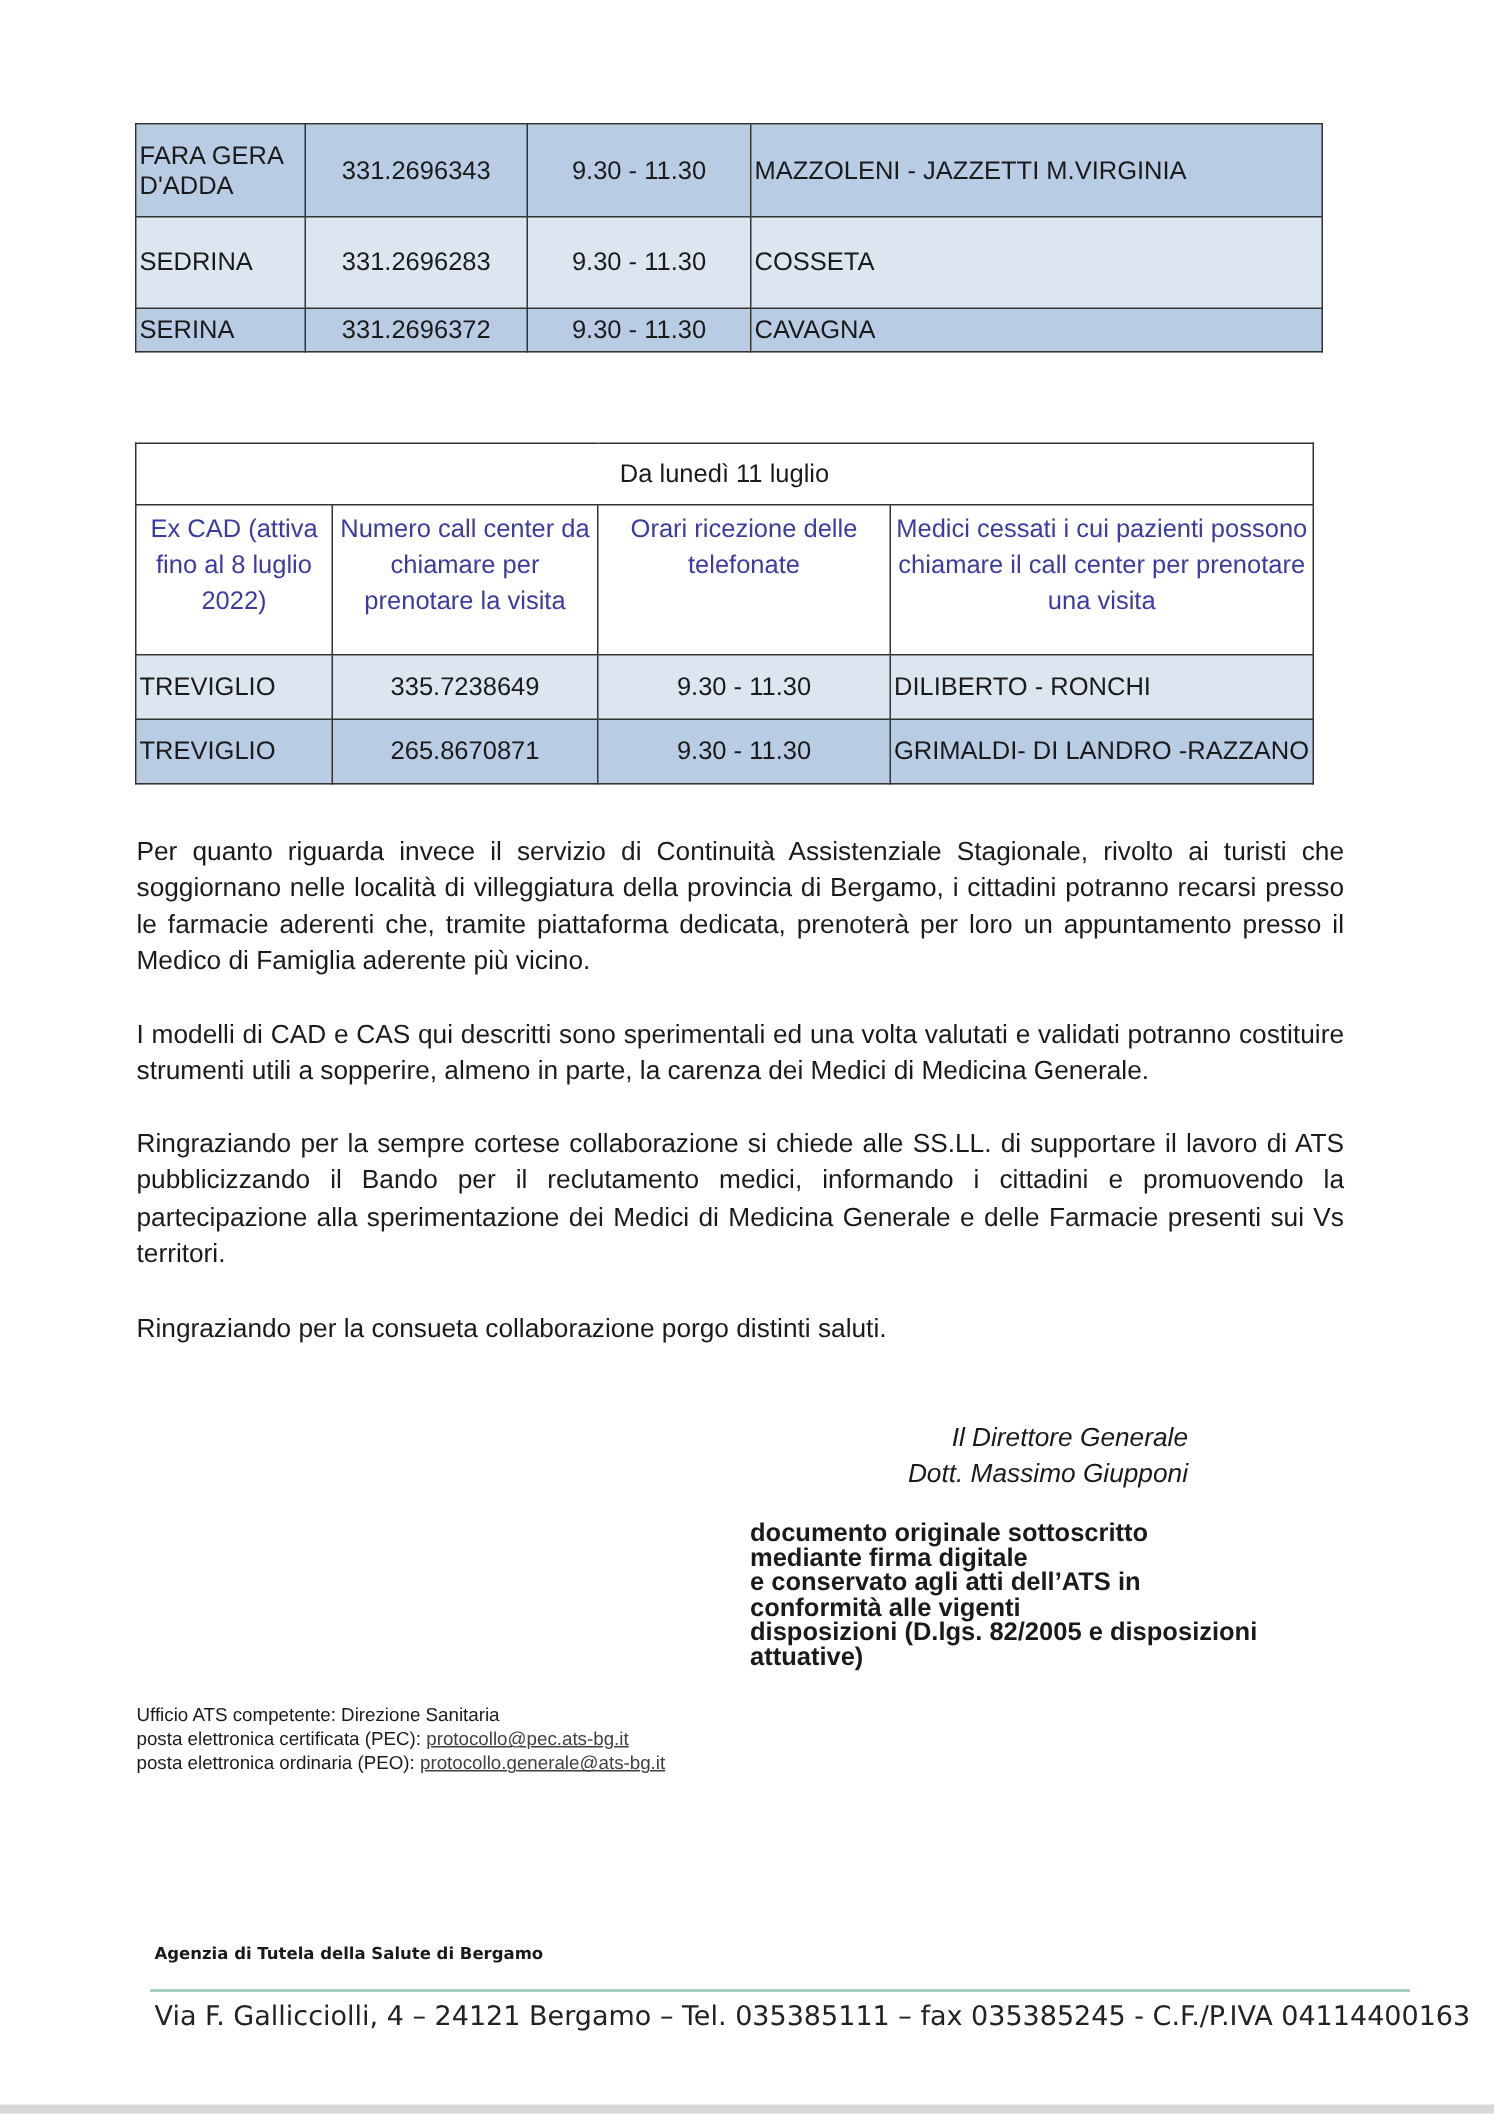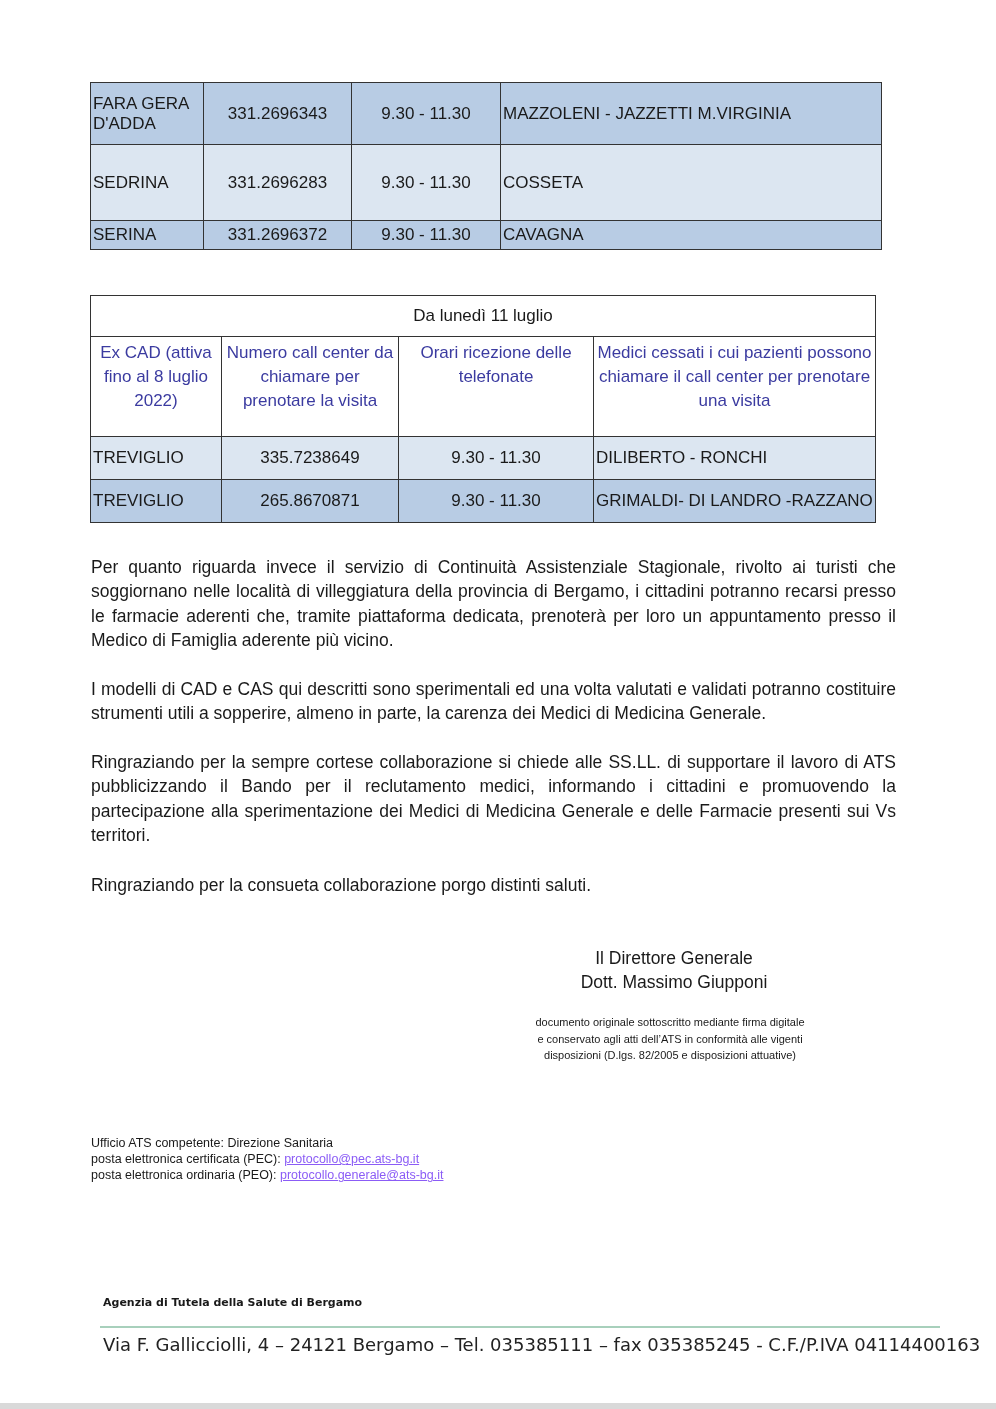--- a/index.html
+++ b/index.html
@@ -22,40 +22,40 @@
   .t2 .title-cell { text-align: center; height: 40px; background: #fff; }
   .t2 .hdr td { color: #3b3ba0; text-align: center; vertical-align: top; background: #fff; padding-top: 4px; line-height: 24px; height: 95px; }
   .t2 .c1 { width: 126px; }
   .t2 .c2 { width: 172px; }
   .t2 .c3 { width: 190px; }
   .t2 .data td { height: 42px; }
   .t2 .data .c1 { text-align: left; }
   .t2 .data .c2, .t2 .data .c3 { text-align: center; }
   .t2 .data .c4 { text-align: left; white-space: nowrap; }
   .para { position: absolute; left: 91px; width: 805px; font-size: 17.5px; line-height: 24.3px; text-align: justify; margin: 0; }
-  .sig { position: absolute; left: 524px; width: 300px; text-align: center; font-size: 17.5px; line-height: 24px; }
-  .sig-note { position: absolute; left: 500px; width: 340px; text-align: center; font-size: 11px; line-height: 16.5px; }
+  .sig { position: absolute; left: 492px; width: 300px; text-align: right; font-size: 17.5px; line-height: 24px; font-style: italic; }
+  .sig-note { position: absolute; left: 500px; width: 340px; font-size: 17px; line-height: 16.5px; font-weight: bold; }
   .ufficio { position: absolute; left: 91px; top: 1135px; font-size: 12.5px; line-height: 16.2px; }
-  .ufficio a { color: #8b5cf6; text-decoration: underline; margin-top: 48px; }
+  .ufficio a { color: #404040; text-decoration: underline; margin-top: 48px; }
   .agency { position: absolute; left: 103px; top: 1296px; font-size: 11px; font-weight: bold; font-family: "DejaVu Sans", sans-serif; }
   .footer-line { position: absolute; left: 100px; top: 1326px; width: 840px; height: 2px; background: #a8d0bc; }
   .address { position: absolute; left: 103px; top: 1334px; font-size: 18px; font-family: "DejaVu Sans", sans-serif; color: #222; }
 </style>
 </head>
 <body>
 
 <table class="t1">
   <tbody>
       <tr class="r-dark" style="height:62px">
     <td class="c1">FARA GERA D'ADDA</td>
     <td class="c2">331.2696343</td>
     <td class="c3">9.30 - 11.30</td>
     <td class="c4">MAZZOLENI - JAZZETTI M.VIRGINIA</td>
   </tr>
-  <tr class="r-light" style="height:76px">
+  <tr class="r-light" style="height:61px">
     <td class="c1">SEDRINA</td>
     <td class="c2">331.2696283</td>
     <td class="c3">9.30 - 11.30</td>
     <td class="c4">COSSETA</td>
   </tr>
   <tr class="r-dark">
     <td class="c1">SERINA</td>
     <td class="c2">331.2696372</td>
     <td class="c3">9.30 - 11.30</td>
     <td class="c4">CAVAGNA</td>

